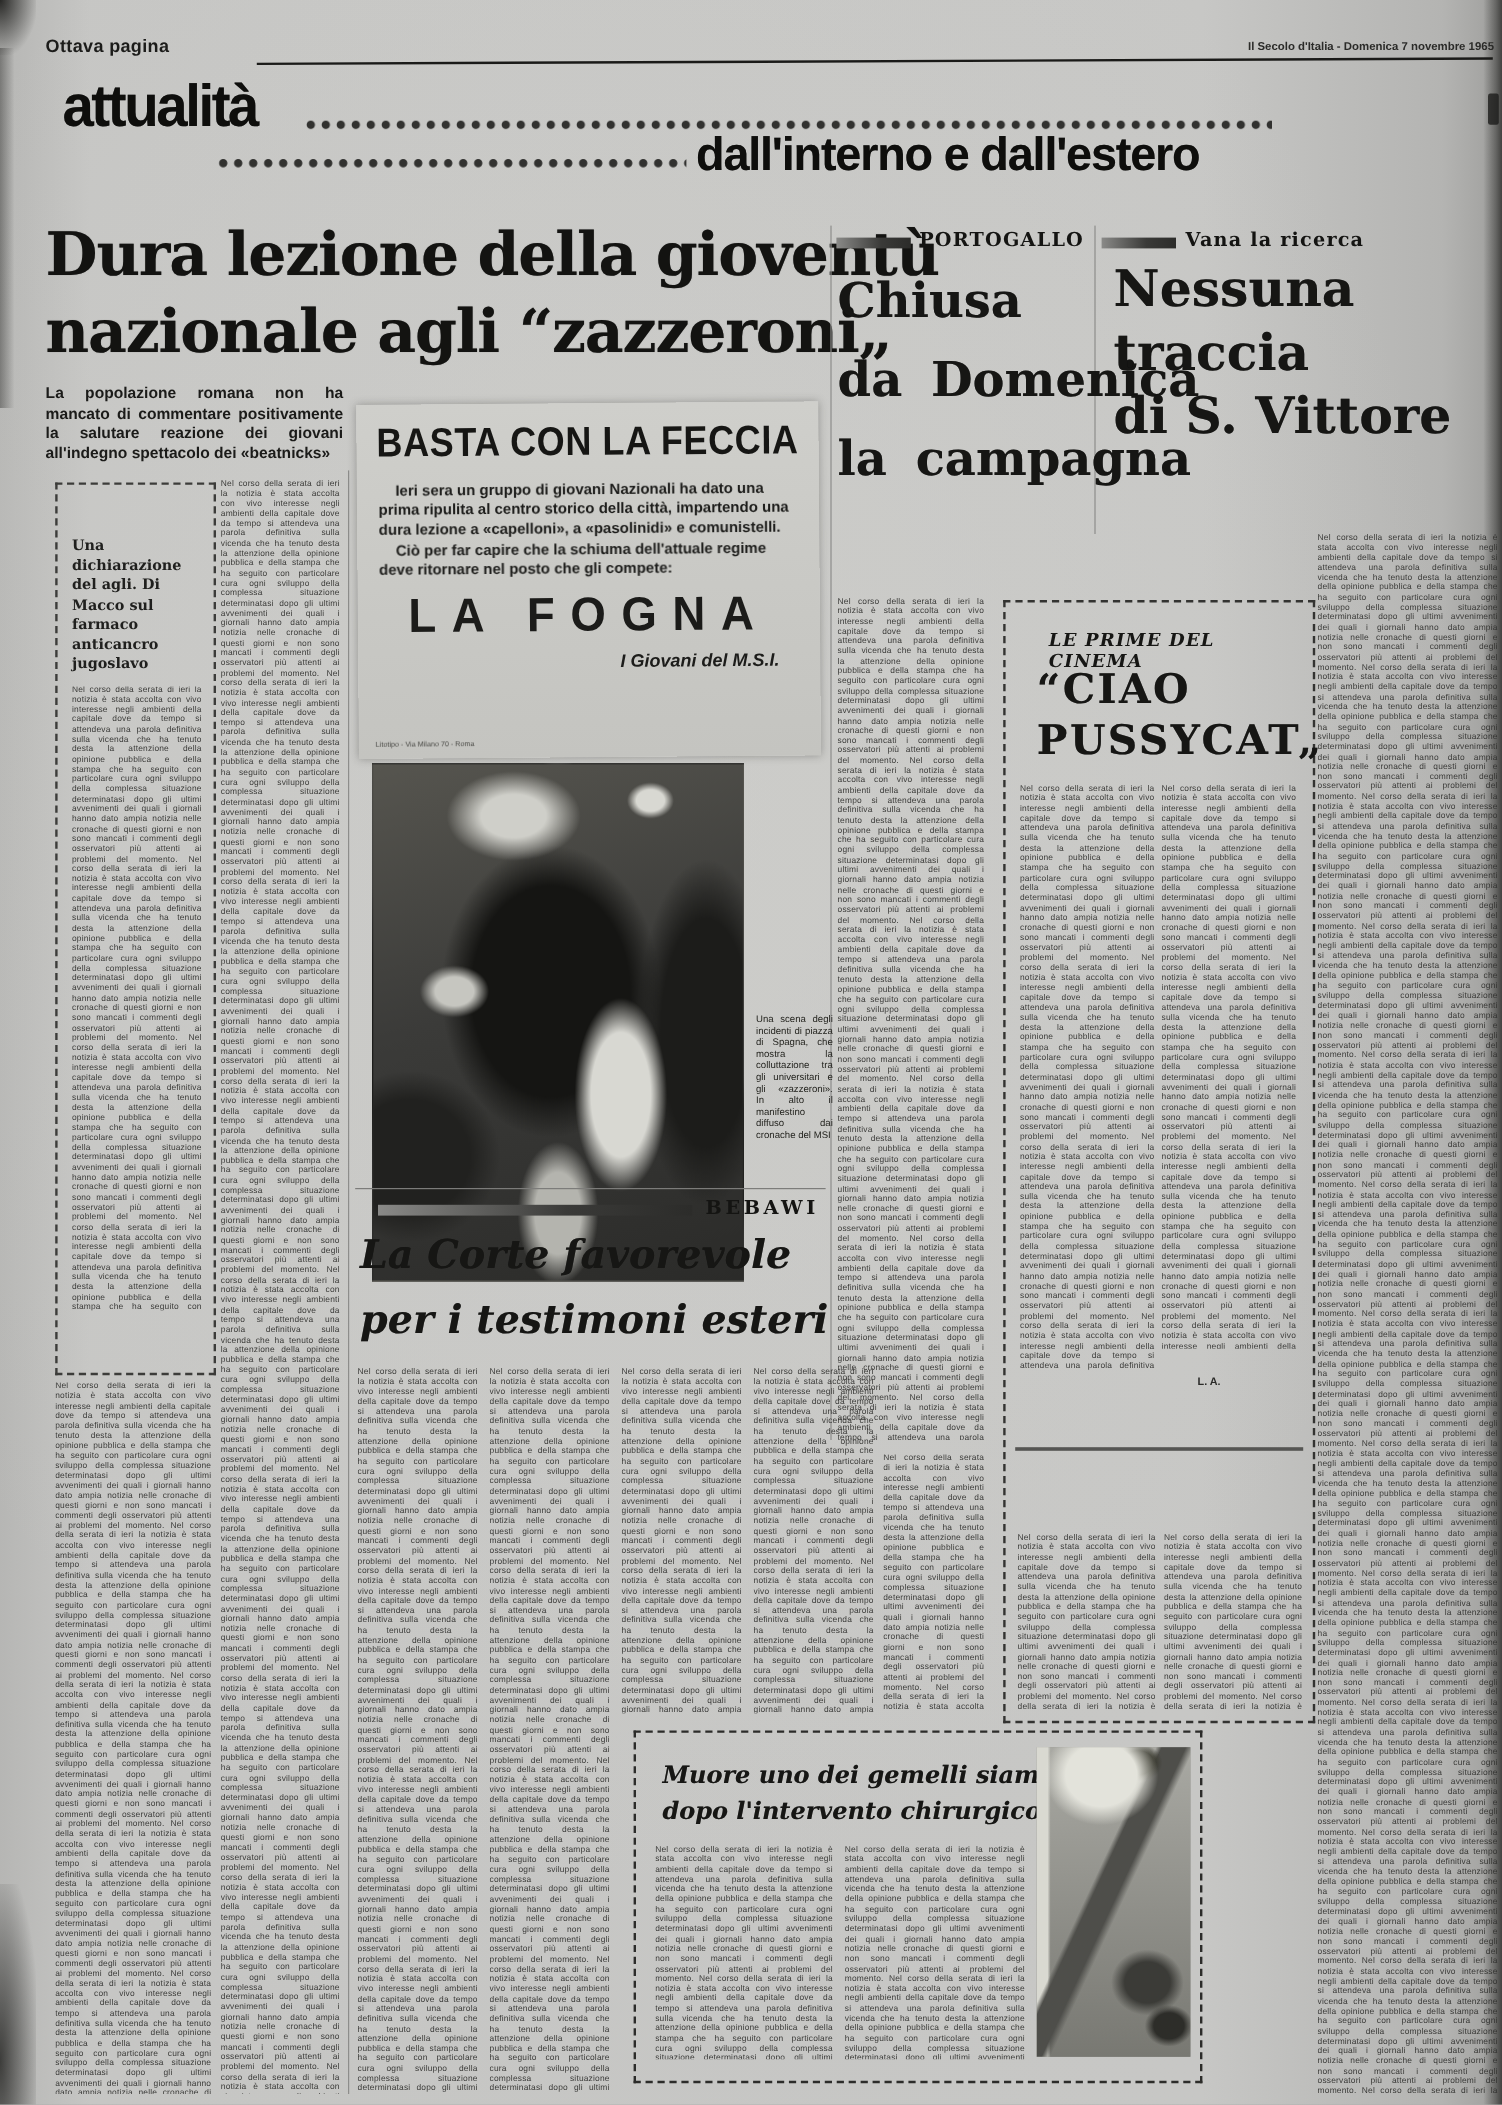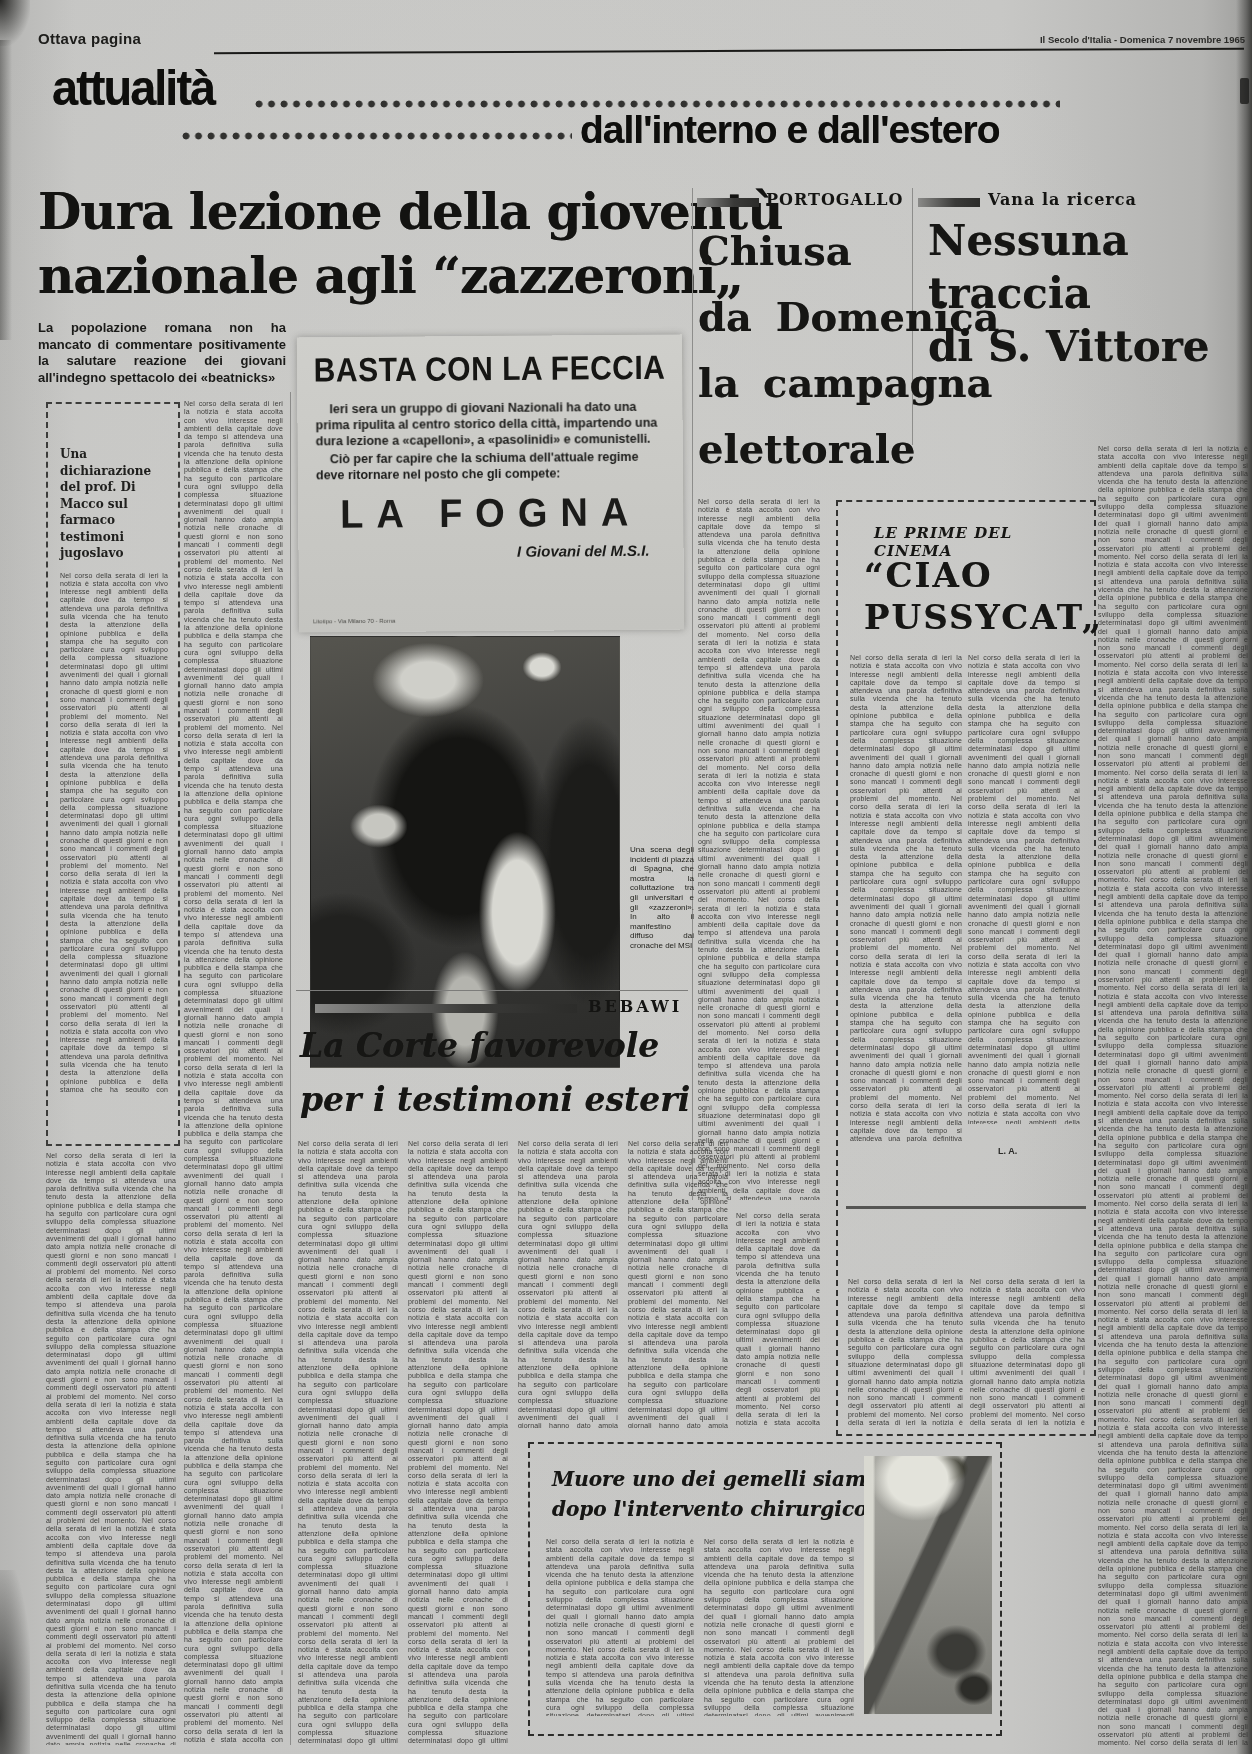--- a/index.html
+++ b/index.html
@@ -92,21 +92,21 @@
 
   <div class="abs headline-main" style="left:38px;top:182px;">Dura lezione della gioventù</div>
   <div class="abs headline-main" style="left:38px;top:246px;">nazionale agli “zazzeroni„</div>
   <div class="abs" style="left:38px;top:320px;width:248px;font-weight:bold;font-size:13px;line-height:16.5px;text-align:justify;color:#1b1b19;">La popolazione romana non ha mancato di commentare positivamente la salutare reazione dei giovani all'indegno spettacolo dei «beatnicks»</div>
 
   <div class="abs vrule" style="left:290px;top:392px;height:1353px;"></div>
   <div class="abs vrule" style="left:692px;top:188px;height:1012px;"></div>
   <div class="abs vrule" style="left:912px;top:188px;height:257px;"></div>
 
   <div class="abs dash-box" style="left:46px;top:402px;width:130px;height:740px;">
-    <div style="margin:42px 10px 8px 12px;font-family:'DejaVu Serif',serif;font-weight:bold;font-size:12px;line-height:16.5px;color:#20201e;filter:blur(.15px);">Una dichiarazione del prof. Di Macco sul farmaco testimoni jugoslavo</div>
+    <div style="margin:42px 10px 8px 12px;font-family:'DejaVu Serif',serif;font-weight:bold;font-size:12px;line-height:16.5px;color:#20201e;filter:blur(.15px);">Una dichiarazione del agli. Di Macco sul farmaco anticancro jugoslavo</div>
     <div class="greek" style="margin:10px 10px 0 12px;height:520px;">Nel corso della serata di ieri la notizia è stata accolta con vivo interesse negli ambienti della capitale dove da tempo si attendeva una parola definitiva sulla vicenda che ha tenuto desta la attenzione della opinione pubblica e della stampa che ha seguito con particolare cura ogni sviluppo della complessa situazione determinatasi dopo gli ultimi avvenimenti dei quali i giornali hanno dato ampia notizia nelle cronache di questi giorni e non sono mancati i commenti degli osservatori più attenti ai problemi del momento. Nel corso della serata di ieri la notizia è stata accolta con vivo interesse negli ambienti della capitale dove da tempo si attendeva una parola definitiva sulla vicenda che ha tenuto desta la attenzione della opinione pubblica e della stampa che ha seguito con particolare cura ogni sviluppo della complessa situazione determinatasi dopo gli ultimi avvenimenti dei quali i giornali hanno dato ampia notizia nelle cronache di questi giorni e non sono mancati i commenti degli osservatori più attenti ai problemi del momento. Nel corso della serata di ieri la notizia è stata accolta con vivo interesse negli ambienti della capitale dove da tempo si attendeva una parola definitiva sulla vicenda che ha tenuto desta la attenzione della opinione pubblica e della stampa che ha seguito con particolare cura ogni sviluppo della complessa situazione determinatasi dopo gli ultimi avvenimenti dei quali i giornali hanno dato ampia notizia nelle cronache di questi giorni e non sono mancati i commenti degli osservatori più attenti ai problemi del momento. Nel corso della serata di ieri la notizia è stata accolta con vivo interesse negli ambienti della capitale dove da tempo si attendeva una parola definitiva sulla vicenda che ha tenuto desta la attenzione della opinione pubblica e della stampa che ha seguito con particolare cura ogni sviluppo della complessa situazione determinatasi dopo gli ultimi avvenimenti dei quali i giornali hanno dato ampia notizia nelle cronache di questi giorni e non sono mancati i commenti degli osservatori più attenti ai problemi del momento. Nel corso della serata di ieri la notizia è stata accolta con vivo interesse negli ambienti della capitale dove da tempo si attendeva una parola definitiva sulla vicenda che ha tenuto desta la attenzione della opinione pubblica e della stampa che ha seguito con particolare cura ogni sviluppo della complessa situazione determinatasi dopo gli ultimi avvenimenti dei quali i giornali hanno dato ampia notizia nelle cronache di questi giorni e non sono mancati i commenti degli osservatori più attenti ai problemi del momento. Nel corso della serata di ieri la notizia è stata accolta con vivo interesse negli ambienti della capitale dove da tempo si attendeva una parola definitiva sulla vicenda che ha tenuto desta la attenzione della opinione pubblica e della stampa che ha seguito con particolare cura ogni sviluppo della complessa situazione determinatasi dopo gli ultimi avvenimenti dei quali i giornali hanno dato ampia notizia nelle cronache di questi giorni e non sono mancati i commenti degli osservatori più attenti ai problemi del momento.</div>
   </div>
   <div class="abs greek" style="left:46px;top:1152px;width:130px;height:593px;">Nel corso della serata di ieri la notizia è stata accolta con vivo interesse negli ambienti della capitale dove da tempo si attendeva una parola definitiva sulla vicenda che ha tenuto desta la attenzione della opinione pubblica e della stampa che ha seguito con particolare cura ogni sviluppo della complessa situazione determinatasi dopo gli ultimi avvenimenti dei quali i giornali hanno dato ampia notizia nelle cronache di questi giorni e non sono mancati i commenti degli osservatori più attenti ai problemi del momento. Nel corso della serata di ieri la notizia è stata accolta con vivo interesse negli ambienti della capitale dove da tempo si attendeva una parola definitiva sulla vicenda che ha tenuto desta la attenzione della opinione pubblica e della stampa che ha seguito con particolare cura ogni sviluppo della complessa situazione determinatasi dopo gli ultimi avvenimenti dei quali i giornali hanno dato ampia notizia nelle cronache di questi giorni e non sono mancati i commenti degli osservatori più attenti ai problemi del momento. Nel corso della serata di ieri la notizia è stata accolta con vivo interesse negli ambienti della capitale dove da tempo si attendeva una parola definitiva sulla vicenda che ha tenuto desta la attenzione della opinione pubblica e della stampa che ha seguito con particolare cura ogni sviluppo della complessa situazione determinatasi dopo gli ultimi avvenimenti dei quali i giornali hanno dato ampia notizia nelle cronache di questi giorni e non sono mancati i commenti degli osservatori più attenti ai problemi del momento. Nel corso della serata di ieri la notizia è stata accolta con vivo interesse negli ambienti della capitale dove da tempo si attendeva una parola definitiva sulla vicenda che ha tenuto desta la attenzione della opinione pubblica e della stampa che ha seguito con particolare cura ogni sviluppo della complessa situazione determinatasi dopo gli ultimi avvenimenti dei quali i giornali hanno dato ampia notizia nelle cronache di questi giorni e non sono mancati i commenti degli osservatori più attenti ai problemi del momento. Nel corso della serata di ieri la notizia è stata accolta con vivo interesse negli ambienti della capitale dove da tempo si attendeva una parola definitiva sulla vicenda che ha tenuto desta la attenzione della opinione pubblica e della stampa che ha seguito con particolare cura ogni sviluppo della complessa situazione determinatasi dopo gli ultimi avvenimenti dei quali i giornali hanno dato ampia notizia nelle cronache di questi giorni e non sono mancati i commenti degli osservatori più attenti ai problemi del momento. Nel corso della serata di ieri la notizia è stata accolta con vivo interesse negli ambienti della capitale dove da tempo si attendeva una parola definitiva sulla vicenda che ha tenuto desta la attenzione della opinione pubblica e della stampa che ha seguito con particolare cura ogni sviluppo della complessa situazione determinatasi dopo gli ultimi avvenimenti dei quali i giornali hanno dato ampia notizia nelle cronache di questi giorni e non sono mancati i commenti degli osservatori più attenti ai problemi del momento. Nel corso della serata di ieri la notizia è stata accolta con vivo interesse negli ambienti della capitale dove da tempo si attendeva una parola definitiva sulla vicenda che ha tenuto desta la attenzione della opinione pubblica e della stampa che ha seguito con particolare cura ogni sviluppo della complessa situazione determinatasi dopo gli ultimi avvenimenti dei quali i giornali hanno dato ampia notizia nelle cronache di questi giorni e non sono mancati i commenti degli osservatori più attenti ai problemi del momento. Nel corso della serata di ieri la notizia è stata accolta con vivo interesse negli ambienti della capitale dove da tempo si attendeva una parola definitiva sulla vicenda che ha tenuto desta la attenzione della opinione pubblica e della stampa che ha seguito con particolare cura ogni sviluppo della complessa situazione determinatasi dopo gli ultimi avvenimenti dei quali i giornali hanno dato ampia notizia nelle cronache di questi giorni e non sono mancati i commenti degli osservatori più attenti ai problemi del momento.</div>
   <div class="abs greek" style="left:184px;top:400px;width:99px;height:1345px;">Nel corso della serata di ieri la notizia è stata accolta con vivo interesse negli ambienti della capitale dove da tempo si attendeva una parola definitiva sulla vicenda che ha tenuto desta la attenzione della opinione pubblica e della stampa che ha seguito con particolare cura ogni sviluppo della complessa situazione determinatasi dopo gli ultimi avvenimenti dei quali i giornali hanno dato ampia notizia nelle cronache di questi giorni e non sono mancati i commenti degli osservatori più attenti ai problemi del momento. Nel corso della serata di ieri la notizia è stata accolta con vivo interesse negli ambienti della capitale dove da tempo si attendeva una parola definitiva sulla vicenda che ha tenuto desta la attenzione della opinione pubblica e della stampa che ha seguito con particolare cura ogni sviluppo della complessa situazione determinatasi dopo gli ultimi avvenimenti dei quali i giornali hanno dato ampia notizia nelle cronache di questi giorni e non sono mancati i commenti degli osservatori più attenti ai problemi del momento. Nel corso della serata di ieri la notizia è stata accolta con vivo interesse negli ambienti della capitale dove da tempo si attendeva una parola definitiva sulla vicenda che ha tenuto desta la attenzione della opinione pubblica e della stampa che ha seguito con particolare cura ogni sviluppo della complessa situazione determinatasi dopo gli ultimi avvenimenti dei quali i giornali hanno dato ampia notizia nelle cronache di questi giorni e non sono mancati i commenti degli osservatori più attenti ai problemi del momento. Nel corso della serata di ieri la notizia è stata accolta con vivo interesse negli ambienti della capitale dove da tempo si attendeva una parola definitiva sulla vicenda che ha tenuto desta la attenzione della opinione pubblica e della stampa che ha seguito con particolare cura ogni sviluppo della complessa situazione determinatasi dopo gli ultimi avvenimenti dei quali i giornali hanno dato ampia notizia nelle cronache di questi giorni e non sono mancati i commenti degli osservatori più attenti ai problemi del momento. Nel corso della serata di ieri la notizia è stata accolta con vivo interesse negli ambienti della capitale dove da tempo si attendeva una parola definitiva sulla vicenda che ha tenuto desta la attenzione della opinione pubblica e della stampa che ha seguito con particolare cura ogni sviluppo della complessa situazione determinatasi dopo gli ultimi avvenimenti dei quali i giornali hanno dato ampia notizia nelle cronache di questi giorni e non sono mancati i commenti degli osservatori più attenti ai problemi del momento. Nel corso della serata di ieri la notizia è stata accolta con vivo interesse negli ambienti della capitale dove da tempo si attendeva una parola definitiva sulla vicenda che ha tenuto desta la attenzione della opinione pubblica e della stampa che ha seguito con particolare cura ogni sviluppo della complessa situazione determinatasi dopo gli ultimi avvenimenti dei quali i giornali hanno dato ampia notizia nelle cronache di questi giorni e non sono mancati i commenti degli osservatori più attenti ai problemi del momento. Nel corso della serata di ieri la notizia è stata accolta con vivo interesse negli ambienti della capitale dove da tempo si attendeva una parola definitiva sulla vicenda che ha tenuto desta la attenzione della opinione pubblica e della stampa che ha seguito con particolare cura ogni sviluppo della complessa situazione determinatasi dopo gli ultimi avvenimenti dei quali i giornali hanno dato ampia notizia nelle cronache di questi giorni e non sono mancati i commenti degli osservatori più attenti ai problemi del momento. Nel corso della serata di ieri la notizia è stata accolta con vivo interesse negli ambienti della capitale dove da tempo si attendeva una parola definitiva sulla vicenda che ha tenuto desta la attenzione della opinione pubblica e della stampa che ha seguito con particolare cura ogni sviluppo della complessa situazione determinatasi dopo gli ultimi avvenimenti dei quali i giornali hanno dato ampia notizia nelle cronache di questi giorni e non sono mancati i commenti degli osservatori più attenti ai problemi del momento. Nel corso della serata di ieri la notizia è stata accolta con vivo interesse negli ambienti della capitale dove da tempo si attendeva una parola definitiva sulla vicenda che ha tenuto desta la attenzione della opinione pubblica e della stampa che ha seguito con particolare cura ogni sviluppo della complessa situazione determinatasi dopo gli ultimi avvenimenti dei quali i giornali hanno dato ampia notizia nelle cronache di questi giorni e non sono mancati i commenti degli osservatori più attenti ai problemi del momento. Nel corso della serata di ieri la notizia è stata accolta con vivo interesse negli ambienti della capitale dove da tempo si attendeva una parola definitiva sulla vicenda che ha tenuto desta la attenzione della opinione pubblica e della stampa che ha seguito con particolare cura ogni sviluppo della complessa situazione determinatasi dopo gli ultimi avvenimenti dei quali i giornali hanno dato ampia notizia nelle cronache di questi giorni e non sono mancati i commenti degli osservatori più attenti ai problemi del momento. Nel corso della serata di ieri la notizia è stata accolta con vivo interesse negli ambienti della capitale dove da tempo si attendeva una parola definitiva sulla vicenda che ha tenuto desta la attenzione della opinione pubblica e della stampa che ha seguito con particolare cura ogni sviluppo della complessa situazione determinatasi dopo gli ultimi avvenimenti dei quali i giornali hanno dato ampia notizia nelle cronache di questi giorni e non sono mancati i commenti degli osservatori più attenti ai problemi del momento. Nel corso della serata di ieri la notizia è stata accolta con vivo interesse negli ambienti della capitale dove da tempo si attendeva una parola definitiva sulla vicenda che ha tenuto desta la attenzione della opinione pubblica e della stampa che ha seguito con particolare cura ogni sviluppo della complessa situazione determinatasi dopo gli ultimi avvenimenti dei quali i giornali hanno dato ampia notizia nelle cronache di questi giorni e non sono mancati i commenti degli osservatori più attenti ai problemi del momento. Nel corso della serata di ieri la notizia è stata accolta con vivo interesse negli ambienti della capitale dove da tempo si attendeva una parola definitiva sulla vicenda che ha tenuto desta la attenzione della opinione pubblica e della stampa che ha seguito con particolare cura ogni sviluppo della complessa situazione determinatasi dopo gli ultimi avvenimenti dei quali i giornali hanno dato ampia notizia nelle cronache di questi giorni e non sono mancati i commenti degli osservatori più attenti ai problemi del momento. Nel corso della serata di ieri la notizia è stata accolta con vivo interesse negli ambienti della capitale dove da tempo si attendeva una parola definitiva sulla vicenda che ha tenuto desta la attenzione della opinione pubblica e della stampa che ha seguito con particolare cura ogni sviluppo della complessa situazione determinatasi dopo gli ultimi avvenimenti dei quali i giornali hanno dato ampia notizia nelle cronache di questi giorni e non sono mancati i commenti degli osservatori più attenti ai problemi del momento.</div>
 
   <div class="abs flyer" style="left:298px;top:336px;width:385px;height:295px;">
     <div class="flyer-head" style="margin-top:16px;">BASTA CON LA FECCIA</div>
     <div class="flyer-body" style="margin:14px 16px 0 18px;text-indent:14px;">Ieri sera un gruppo di giovani Nazionali ha dato una prima ripulita al centro storico della città, impartendo una dura lezione a «capelloni», a «pasolinidi» e comunistelli.</div>
     <div class="flyer-body" style="margin:2px 16px 0 18px;text-indent:14px;">Ciò per far capire che la schiuma dell'attuale regime deve ritornare nel posto che gli compete:</div>
     <div class="fogna" style="margin-top:10px;">LA FOGNA</div>
@@ -127,21 +127,20 @@
   <div class="abs greek" style="left:518px;top:1140px;width:100px;height:288px;">Nel corso della serata di ieri la notizia è stata accolta con vivo interesse negli ambienti della capitale dove da tempo si attendeva una parola definitiva sulla vicenda che ha tenuto desta la attenzione della opinione pubblica e della stampa che ha seguito con particolare cura ogni sviluppo della complessa situazione determinatasi dopo gli ultimi avvenimenti dei quali i giornali hanno dato ampia notizia nelle cronache di questi giorni e non sono mancati i commenti degli osservatori più attenti ai problemi del momento. Nel corso della serata di ieri la notizia è stata accolta con vivo interesse negli ambienti della capitale dove da tempo si attendeva una parola definitiva sulla vicenda che ha tenuto desta la attenzione della opinione pubblica e della stampa che ha seguito con particolare cura ogni sviluppo della complessa situazione determinatasi dopo gli ultimi avvenimenti dei quali i giornali hanno dato ampia notizia nelle cronache di questi giorni e non sono mancati i commenti degli osservatori più attenti ai problemi del momento. Nel corso della serata di ieri la notizia è stata accolta con vivo interesse negli ambienti della capitale dove da tempo si attendeva una parola definitiva sulla vicenda che ha tenuto desta la attenzione della opinione pubblica e della stampa che ha seguito con particolare cura ogni sviluppo della complessa situazione determinatasi dopo gli ultimi avvenimenti dei quali i giornali hanno dato ampia notizia nelle cronache di questi giorni e non sono mancati i commenti degli osservatori più attenti ai problemi del momento.</div>
   <div class="abs greek" style="left:628px;top:1140px;width:100px;height:288px;">Nel corso della serata di ieri la notizia è stata accolta con vivo interesse negli ambienti della capitale dove da tempo si attendeva una parola definitiva sulla vicenda che ha tenuto desta la attenzione della opinione pubblica e della stampa che ha seguito con particolare cura ogni sviluppo della complessa situazione determinatasi dopo gli ultimi avvenimenti dei quali i giornali hanno dato ampia notizia nelle cronache di questi giorni e non sono mancati i commenti degli osservatori più attenti ai problemi del momento. Nel corso della serata di ieri la notizia è stata accolta con vivo interesse negli ambienti della capitale dove da tempo si attendeva una parola definitiva sulla vicenda che ha tenuto desta la attenzione della opinione pubblica e della stampa che ha seguito con particolare cura ogni sviluppo della complessa situazione determinatasi dopo gli ultimi avvenimenti dei quali i giornali hanno dato ampia notizia nelle cronache di questi giorni e non sono mancati i commenti degli osservatori più attenti ai problemi del momento. Nel corso della serata di ieri la notizia è stata accolta con vivo interesse negli ambienti della capitale dove da tempo si attendeva una parola definitiva sulla vicenda che ha tenuto desta la attenzione della opinione pubblica e della stampa che ha seguito con particolare cura ogni sviluppo della complessa situazione determinatasi dopo gli ultimi avvenimenti dei quali i giornali hanno dato ampia notizia nelle cronache di questi giorni e non sono mancati i commenti degli osservatori più attenti ai problemi del momento.</div>
   <div class="abs greek" style="left:736px;top:1212px;width:84px;height:216px;">Nel corso della serata di ieri la notizia è stata accolta con vivo interesse negli ambienti della capitale dove da tempo si attendeva una parola definitiva sulla vicenda che ha tenuto desta la attenzione della opinione pubblica e della stampa che ha seguito con particolare cura ogni sviluppo della complessa situazione determinatasi dopo gli ultimi avvenimenti dei quali i giornali hanno dato ampia notizia nelle cronache di questi giorni e non sono mancati i commenti degli osservatori più attenti ai problemi del momento. Nel corso della serata di ieri la notizia è stata accolta con vivo interesse negli ambienti della capitale dove da tempo si attendeva una parola definitiva sulla vicenda che ha tenuto desta la attenzione della opinione pubblica e della stampa che ha seguito con particolare cura ogni sviluppo della complessa situazione determinatasi dopo gli ultimi avvenimenti dei quali i giornali hanno dato ampia notizia nelle cronache di questi giorni e non sono mancati i commenti degli osservatori più attenti ai problemi del momento.</div>
 
   <div class="abs kicker-bar" style="left:697px;top:198px;width:62px;"></div>
   <div class="abs kicker-text" style="left:766px;top:190px;">PORTOGALLO</div>
   <div class="abs big-col-head" style="left:698px;top:218px;font-size:40px;line-height:66px;word-spacing:10px;">
     <div>Chiusa</div>
     <div>da Domenica</div>
     <div>la campagna</div>
-    <div>elettorale</div>
   </div>
   <div class="abs greek" style="left:698px;top:498px;width:122px;height:702px;">Nel corso della serata di ieri la notizia è stata accolta con vivo interesse negli ambienti della capitale dove da tempo si attendeva una parola definitiva sulla vicenda che ha tenuto desta la attenzione della opinione pubblica e della stampa che ha seguito con particolare cura ogni sviluppo della complessa situazione determinatasi dopo gli ultimi avvenimenti dei quali i giornali hanno dato ampia notizia nelle cronache di questi giorni e non sono mancati i commenti degli osservatori più attenti ai problemi del momento. Nel corso della serata di ieri la notizia è stata accolta con vivo interesse negli ambienti della capitale dove da tempo si attendeva una parola definitiva sulla vicenda che ha tenuto desta la attenzione della opinione pubblica e della stampa che ha seguito con particolare cura ogni sviluppo della complessa situazione determinatasi dopo gli ultimi avvenimenti dei quali i giornali hanno dato ampia notizia nelle cronache di questi giorni e non sono mancati i commenti degli osservatori più attenti ai problemi del momento. Nel corso della serata di ieri la notizia è stata accolta con vivo interesse negli ambienti della capitale dove da tempo si attendeva una parola definitiva sulla vicenda che ha tenuto desta la attenzione della opinione pubblica e della stampa che ha seguito con particolare cura ogni sviluppo della complessa situazione determinatasi dopo gli ultimi avvenimenti dei quali i giornali hanno dato ampia notizia nelle cronache di questi giorni e non sono mancati i commenti degli osservatori più attenti ai problemi del momento. Nel corso della serata di ieri la notizia è stata accolta con vivo interesse negli ambienti della capitale dove da tempo si attendeva una parola definitiva sulla vicenda che ha tenuto desta la attenzione della opinione pubblica e della stampa che ha seguito con particolare cura ogni sviluppo della complessa situazione determinatasi dopo gli ultimi avvenimenti dei quali i giornali hanno dato ampia notizia nelle cronache di questi giorni e non sono mancati i commenti degli osservatori più attenti ai problemi del momento. Nel corso della serata di ieri la notizia è stata accolta con vivo interesse negli ambienti della capitale dove da tempo si attendeva una parola definitiva sulla vicenda che ha tenuto desta la attenzione della opinione pubblica e della stampa che ha seguito con particolare cura ogni sviluppo della complessa situazione determinatasi dopo gli ultimi avvenimenti dei quali i giornali hanno dato ampia notizia nelle cronache di questi giorni e non sono mancati i commenti degli osservatori più attenti ai problemi del momento. Nel corso della serata di ieri la notizia è stata accolta con vivo interesse negli ambienti della capitale dove da tempo si attendeva una parola definitiva sulla vicenda che ha tenuto desta la attenzione della opinione pubblica e della stampa che ha seguito con particolare cura ogni sviluppo della complessa situazione determinatasi dopo gli ultimi avvenimenti dei quali i giornali hanno dato ampia notizia nelle cronache di questi giorni e non sono mancati i commenti degli osservatori più attenti ai problemi del momento. Nel corso della serata di ieri la notizia è stata accolta con vivo interesse negli ambienti della capitale dove da tempo si attendeva una parola definitiva sulla vicenda che ha tenuto desta la attenzione della opinione pubblica e della stampa che ha seguito con particolare cura ogni sviluppo della complessa situazione determinatasi dopo gli ultimi avvenimenti dei quali i giornali hanno dato ampia notizia nelle cronache di questi giorni e non sono mancati i commenti degli osservatori più attenti ai problemi del momento. Nel corso della serata di ieri la notizia è stata accolta con vivo interesse negli ambienti della capitale dove da tempo si attendeva una parola definitiva sulla vicenda che ha tenuto desta la attenzione della opinione pubblica e della stampa che ha seguito con particolare cura ogni sviluppo della complessa situazione determinatasi dopo gli ultimi avvenimenti dei quali i giornali hanno dato ampia notizia nelle cronache di questi giorni e non sono mancati i commenti degli osservatori più attenti ai problemi del momento. Nel corso della serata di ieri la notizia è stata accolta con vivo interesse negli ambienti della capitale dove da tempo si attendeva una parola definitiva sulla vicenda che ha tenuto desta la attenzione della opinione pubblica e della stampa che ha seguito con particolare cura ogni sviluppo della complessa situazione determinatasi dopo gli ultimi avvenimenti dei quali i giornali hanno dato ampia notizia nelle cronache di questi giorni e non sono mancati i commenti degli osservatori più attenti ai problemi del momento.</div>
 
   <div class="abs kicker-bar" style="left:918px;top:198px;width:62px;"></div>
   <div class="abs kicker-text" style="left:988px;top:190px;">Vana la ricerca</div>
   <div class="abs big-col-head" style="left:928px;top:214px;font-size:42px;line-height:53px;">
     <div>Nessuna</div>
     <div>traccia</div>
     <div>di S. Vittore</div>
   </div>

